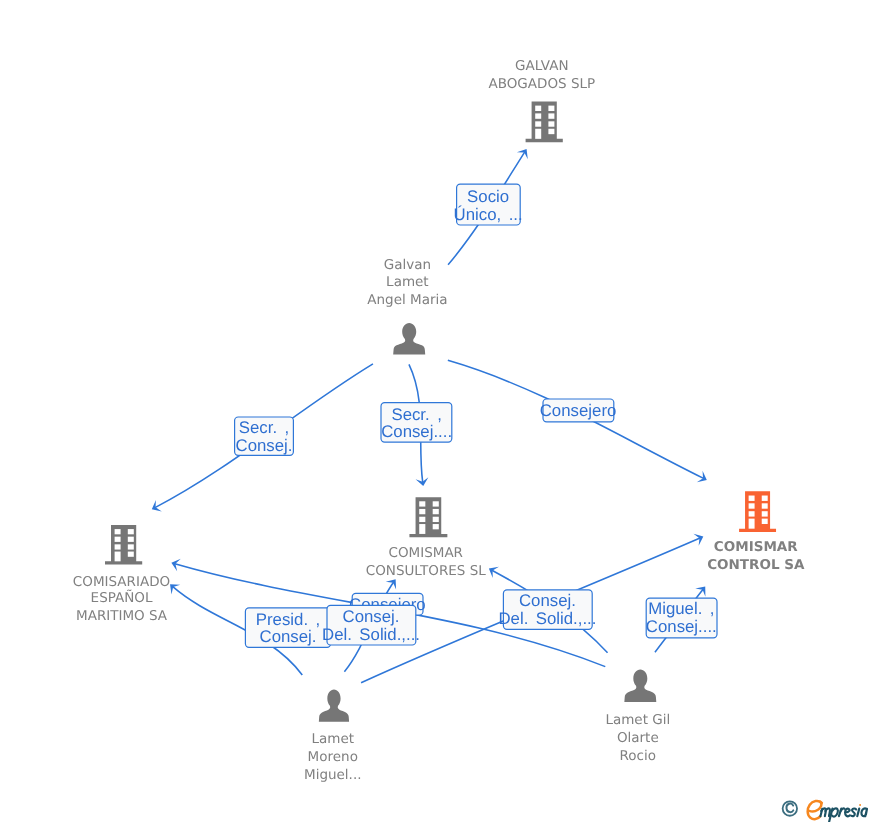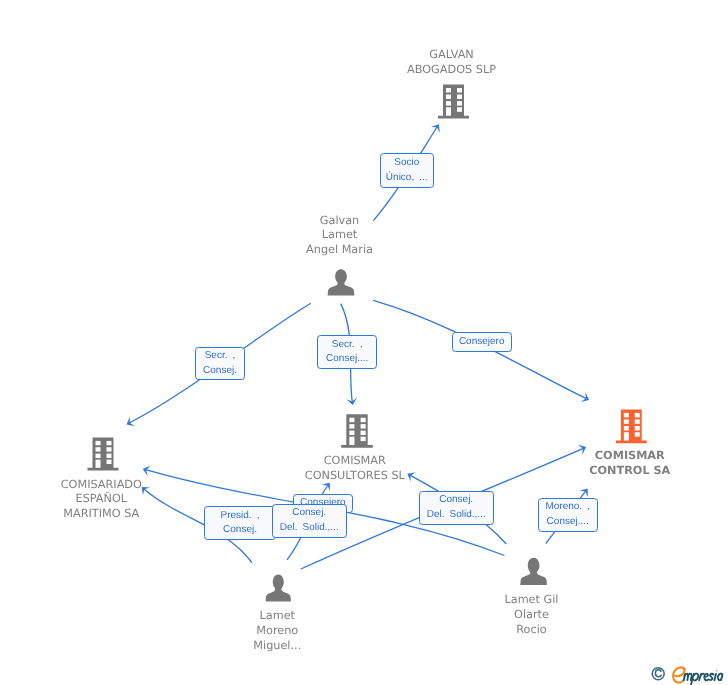--- a/index.html
+++ b/index.html
@@ -7,21 +7,21 @@
        font-family:"Liberation Sans",sans-serif;
        -webkit-font-smoothing:antialiased;
        text-rendering:geometricPrecision;}
   #stage{position:relative;width:728px;height:685px;background:#ffffff;border-radius:19px;}
   svg.layer{position:absolute;left:0;top:0;width:728px;height:685px;overflow:visible;}
   .node-title{position:absolute;text-align:center;color:#808080;
               font-family:"DejaVu Sans",sans-serif;font-size:11.25px;
               line-height:14.7px;white-space:pre;}
   .node-title.highlight{color:#808080;font-weight:bold;}
   .edge-label{position:absolute;border:1.3px solid #2f77d8;border-radius:3.5px;
-              background:#f8f9fa;color:#2f6fd0;font-size:10px;line-height:14.5px;
+              background:#f8f9fa;color:#2f6fd0;font-size:14px;line-height:14.5px;
               text-align:center;white-space:pre;display:flex;flex-direction:column;
               align-items:center;justify-content:center;box-sizing:border-box;padding-top:0;
               word-spacing:2.3px;}
   .watermark{position:absolute;left:649px;top:661.5px;display:flex;align-items:center;}
 </style>
 </head>
 <body>
 
 <div id="stage">
   <svg class="layer" id="edge-layer" viewBox="0 0 728 685">
@@ -143,21 +143,21 @@
     </div>
   <div id="labels">
       <div class="edge-label" style="left: 379.5px; top: 153.4px; width: 54.5px; height: 34.5px;"><span>Socio</span><span>Único, ...</span></div>
       <div class="edge-label" style="left: 195px; top: 346.8px; width: 50px; height: 33.5px;"><span>Secr. ,</span><span>Consej.</span></div>
       <div class="edge-label" style="left: 317.4px; top: 335.3px; width: 59.6px; height: 33.5px;"><span>Secr. ,</span><span>Consej....</span></div>
       <div class="edge-label" style="left: 451.8px; top: 332px; width: 59.8px; height: 19.5px;"><span>Consejero</span></div>
       <div class="edge-label" style="left: 184px; top: 506.4px; width: 72px; height: 34px; margin-left: 20px;"><span>Presid. ,</span><span>Consej.</span></div>
       <div class="edge-label" style="left: 292.7px; top: 493.8px; width: 60.3px; height: 19.5px;"><span>Consejero</span></div>
       <div class="edge-label" style="left: 271.8px; top: 503.7px; width: 74.8px; height: 34px;"><span>Consej.</span><span>Del. Solid.,...</span></div>
       <div class="edge-label" style="left: 418.7px; top: 490.6px; width: 75px; height: 34.4px;"><span>Consej.</span><span>Del. Solid.,...</span></div>
-      <div class="edge-label" style="left: 537.9px; top: 497.9px; width: 59.7px; height: 34px;"><span>Moreno. ,</span><span>Consej....</span></div>
+      <div class="edge-label" style="left: 537.9px; top: 497.9px; width: 59.7px; height: 34px;"><span>Miguel. ,</span><span>Consej....</span></div>
     </div>
   <div class="watermark">
     <svg id="wm-svg" width="82" height="24" viewBox="0 0 82 24">
       <g>
         <circle cx="9.2" cy="11.8" r="6.0" fill="none" stroke="#3c6e80" stroke-width="1.5"></circle>
         <path d="M 12.0 9.3 C 11.3 7.9 9.9 7.4 8.6 7.8 C 7.0 8.3 6.2 9.9 6.4 11.6
                  C 6.6 13.3 7.8 14.7 9.4 14.8 C 10.7 14.9 11.6 14.3 12.1 13.3" fill="none" stroke="#3c6e80" stroke-width="1.6" stroke-linecap="round"></path>
       </g>
 
       <g transform="translate(2.4,1.6) scale(0.90)">

